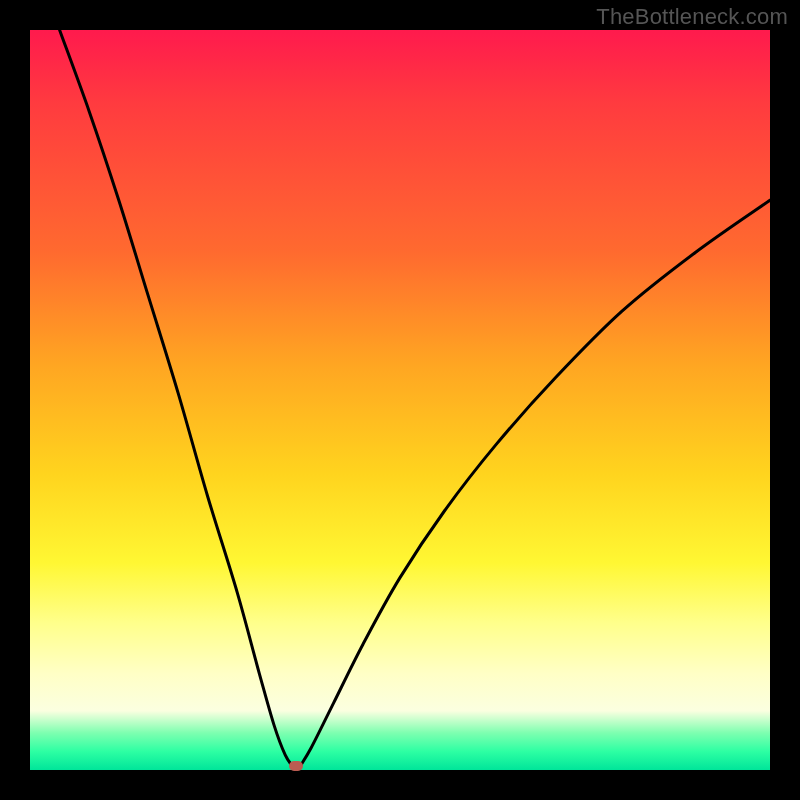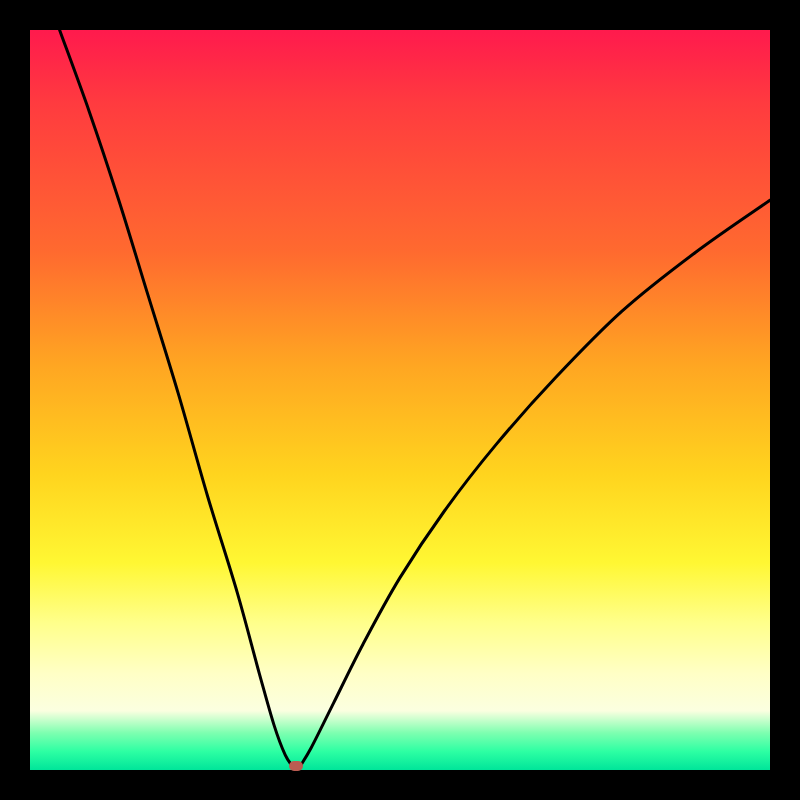--- a/index.html
+++ b/index.html
@@ -68,20 +68,21 @@
     transform: translate(-50%, -50%);
   }
 </style>
 </head>
 <body>
 
 <div class="frame">
 
   <div class="plot-area"></div>
 
+  <div class="watermark">TheBottleneck.com</div>
 
   <svg class="curve" viewBox="0 0 740 740" preserveAspectRatio="none">
     <path fill="none" stroke="#000" stroke-width="3" stroke-linecap="round" d="M 29.6 0.0 C 34.5 13.6, 49.3 53.0, 59.2 81.4 C 69.1 109.8, 78.9 139.4, 88.8 170.2 C 98.7 201.0, 108.5 234.3, 118.4 266.4 C 128.3 298.5, 138.1 329.3, 148.0 362.6 C 157.9 395.9, 167.7 432.9, 177.6 466.2 C 187.5 499.5, 198.6 532.8, 207.2 562.4 C 215.8 592.0, 223.2 621.6, 229.4 643.8 C 235.6 666.0, 239.9 682.0, 244.2 695.6 C 248.5 709.2, 252.2 718.4, 255.3 725.2 C 258.4 732.0, 261.5 734.4, 262.7 736.3 M 270.1 736.3 C 271.9 733.2, 275.6 728.3, 281.2 717.8 C 286.8 707.3, 294.8 690.7, 303.4 673.4 C 312.0 656.1, 321.9 635.2, 333.0 614.2 C 344.1 593.2, 356.4 569.8, 370.0 547.6 C 383.6 525.4, 398.4 503.2, 414.4 481.0 C 430.4 458.8, 447.7 436.6, 466.2 414.4 C 484.7 392.2, 504.4 370.0, 525.4 347.8 C 546.4 325.6, 568.6 302.2, 592.0 281.2 C 615.4 260.2, 641.3 240.5, 666.0 222.0 C 690.7 203.5, 727.7 178.8, 740.0 170.2"></path>
   </svg>
 
   <div class="marker" style="left: 296.4px; top: 766.3px;"></div>
 
 </div>
 
 </body></html>

